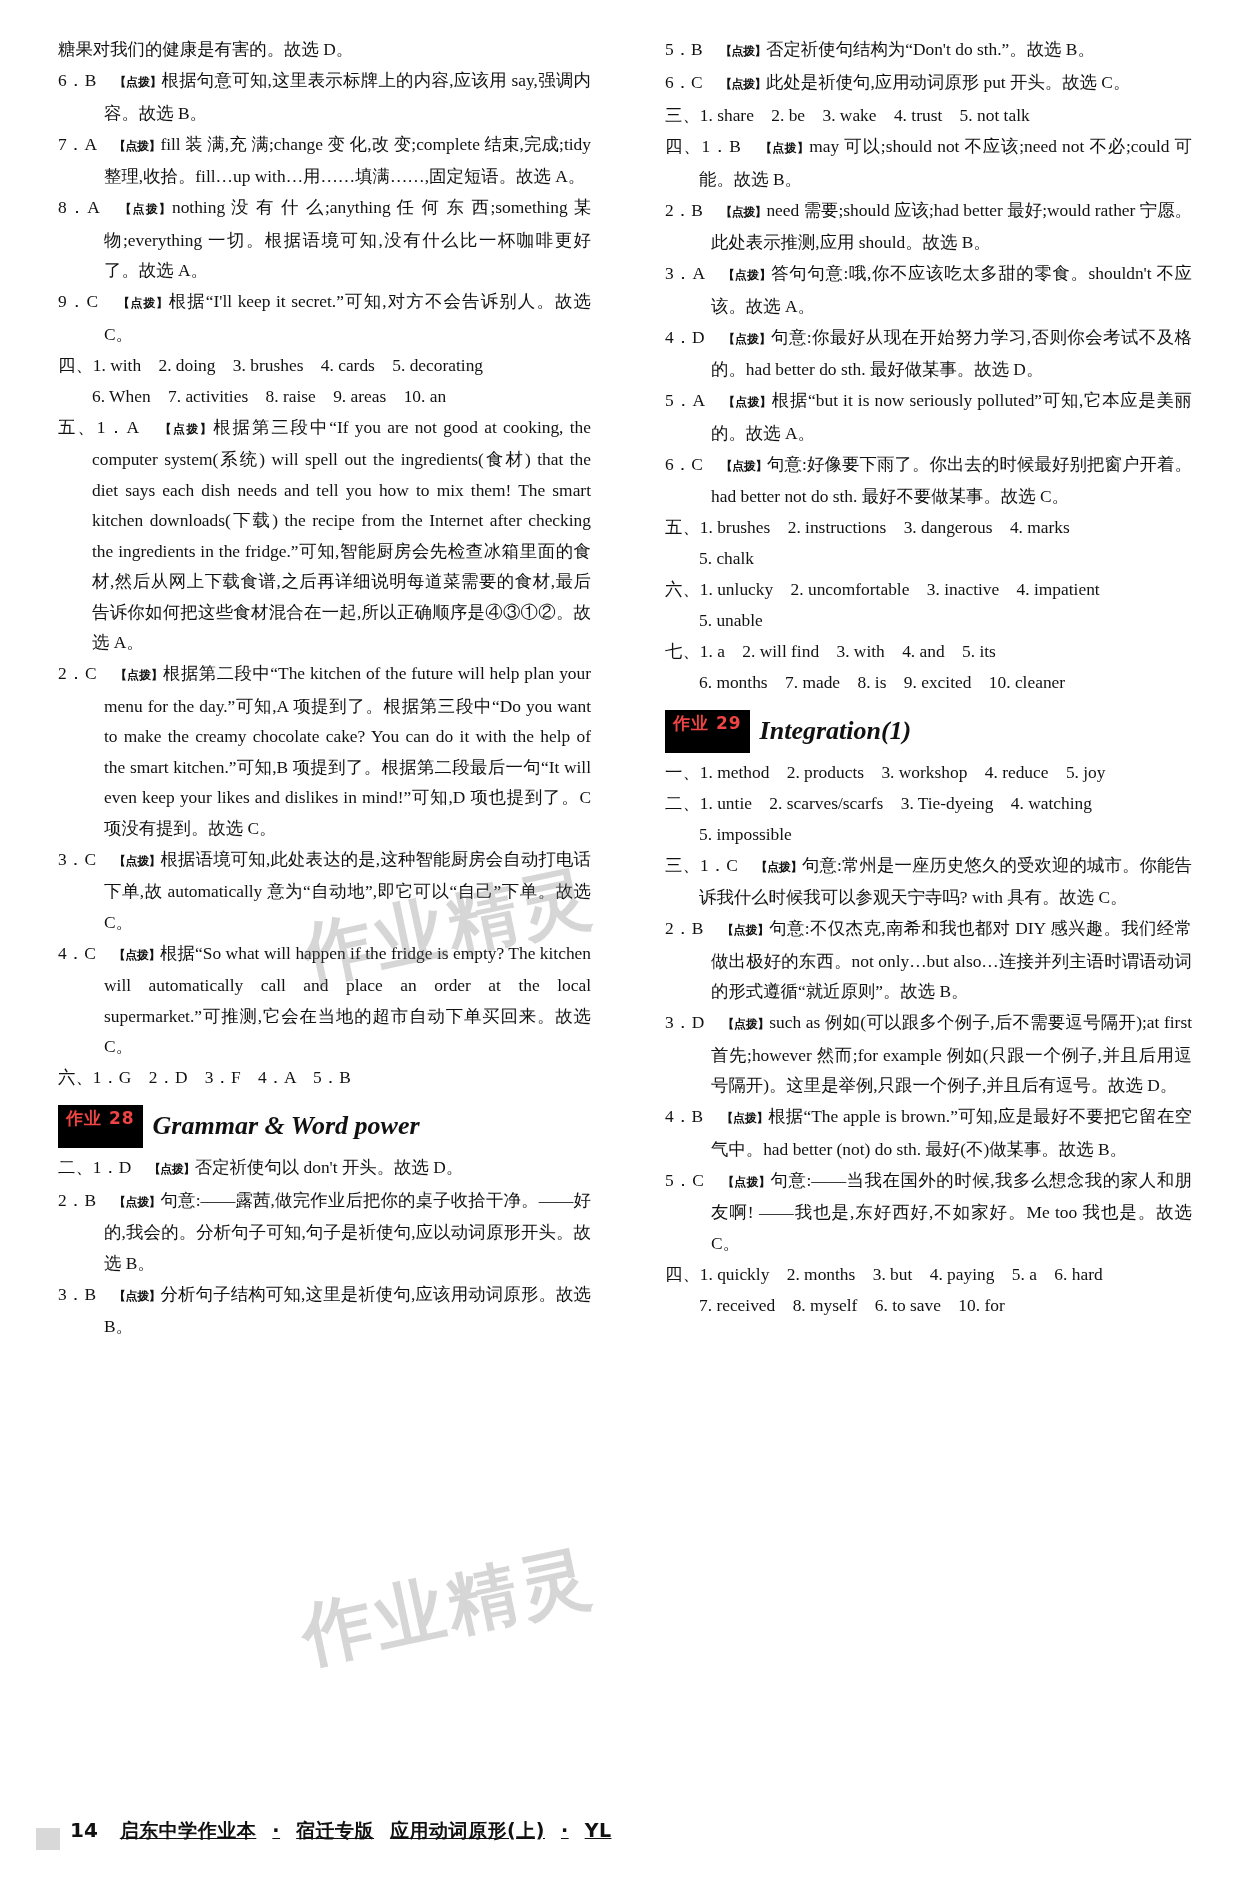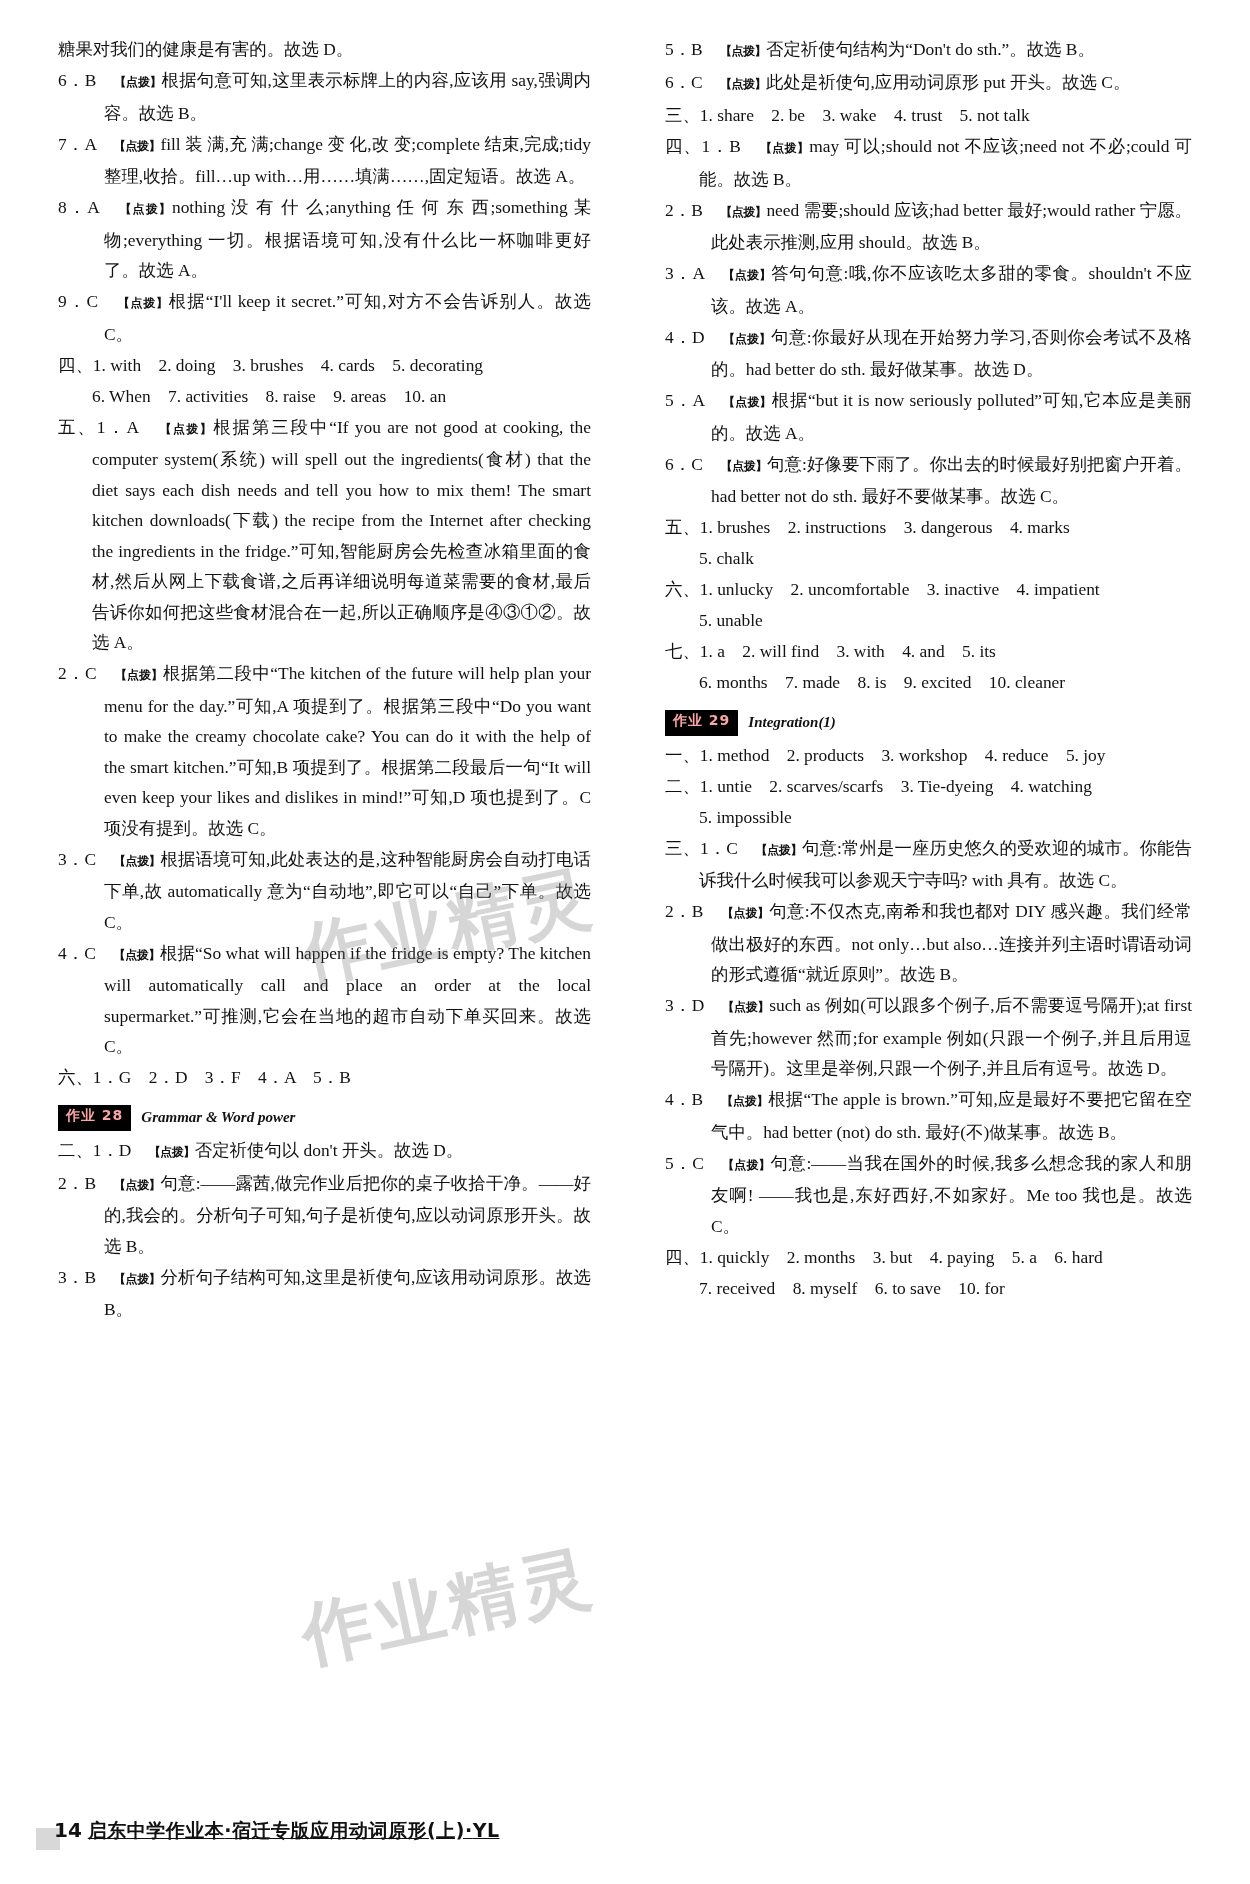--- a/index.html
+++ b/index.html
@@ -62,38 +62,39 @@
     font-size:21px;
     font-weight:bold;
     font-style:italic;
     font-family:"Liberation Serif", serif;
     display:flex;
     align-items:center;
     gap:10px;
   }
   .hdr .tagbox{
     background:#000;
-    color:#fca5a5;
+    color:#ef4444;
     font-style:normal;
     font-weight:bold;
     font-family:"DejaVu Sans", sans-serif;
-    font-size:14px;
-    padding:2px 8px 6px 8px;
+    font-size:17px;
+    padding:2px 8px 18px 8px;
     letter-spacing:1px;
     white-space:nowrap;
   }
   .hdr .ttl{
-    font-size:15px;
+    font-size:26px;
   }
   .footer{
     position:absolute;
-    left:54px; right:58px;
+    left:70px; right:58px;
     bottom:40px;
     display:flex;
     align-items:baseline;
+    gap:16px;
     font-size:19px;
   }
   .footer .pgnum{
     font-family:"DejaVu Sans", sans-serif;
     font-weight:bold;
     font-size:20px;
     margin-right:6px;
   }
   .footer .ftxt{
     font-family:"DejaVu Sans", sans-serif;

